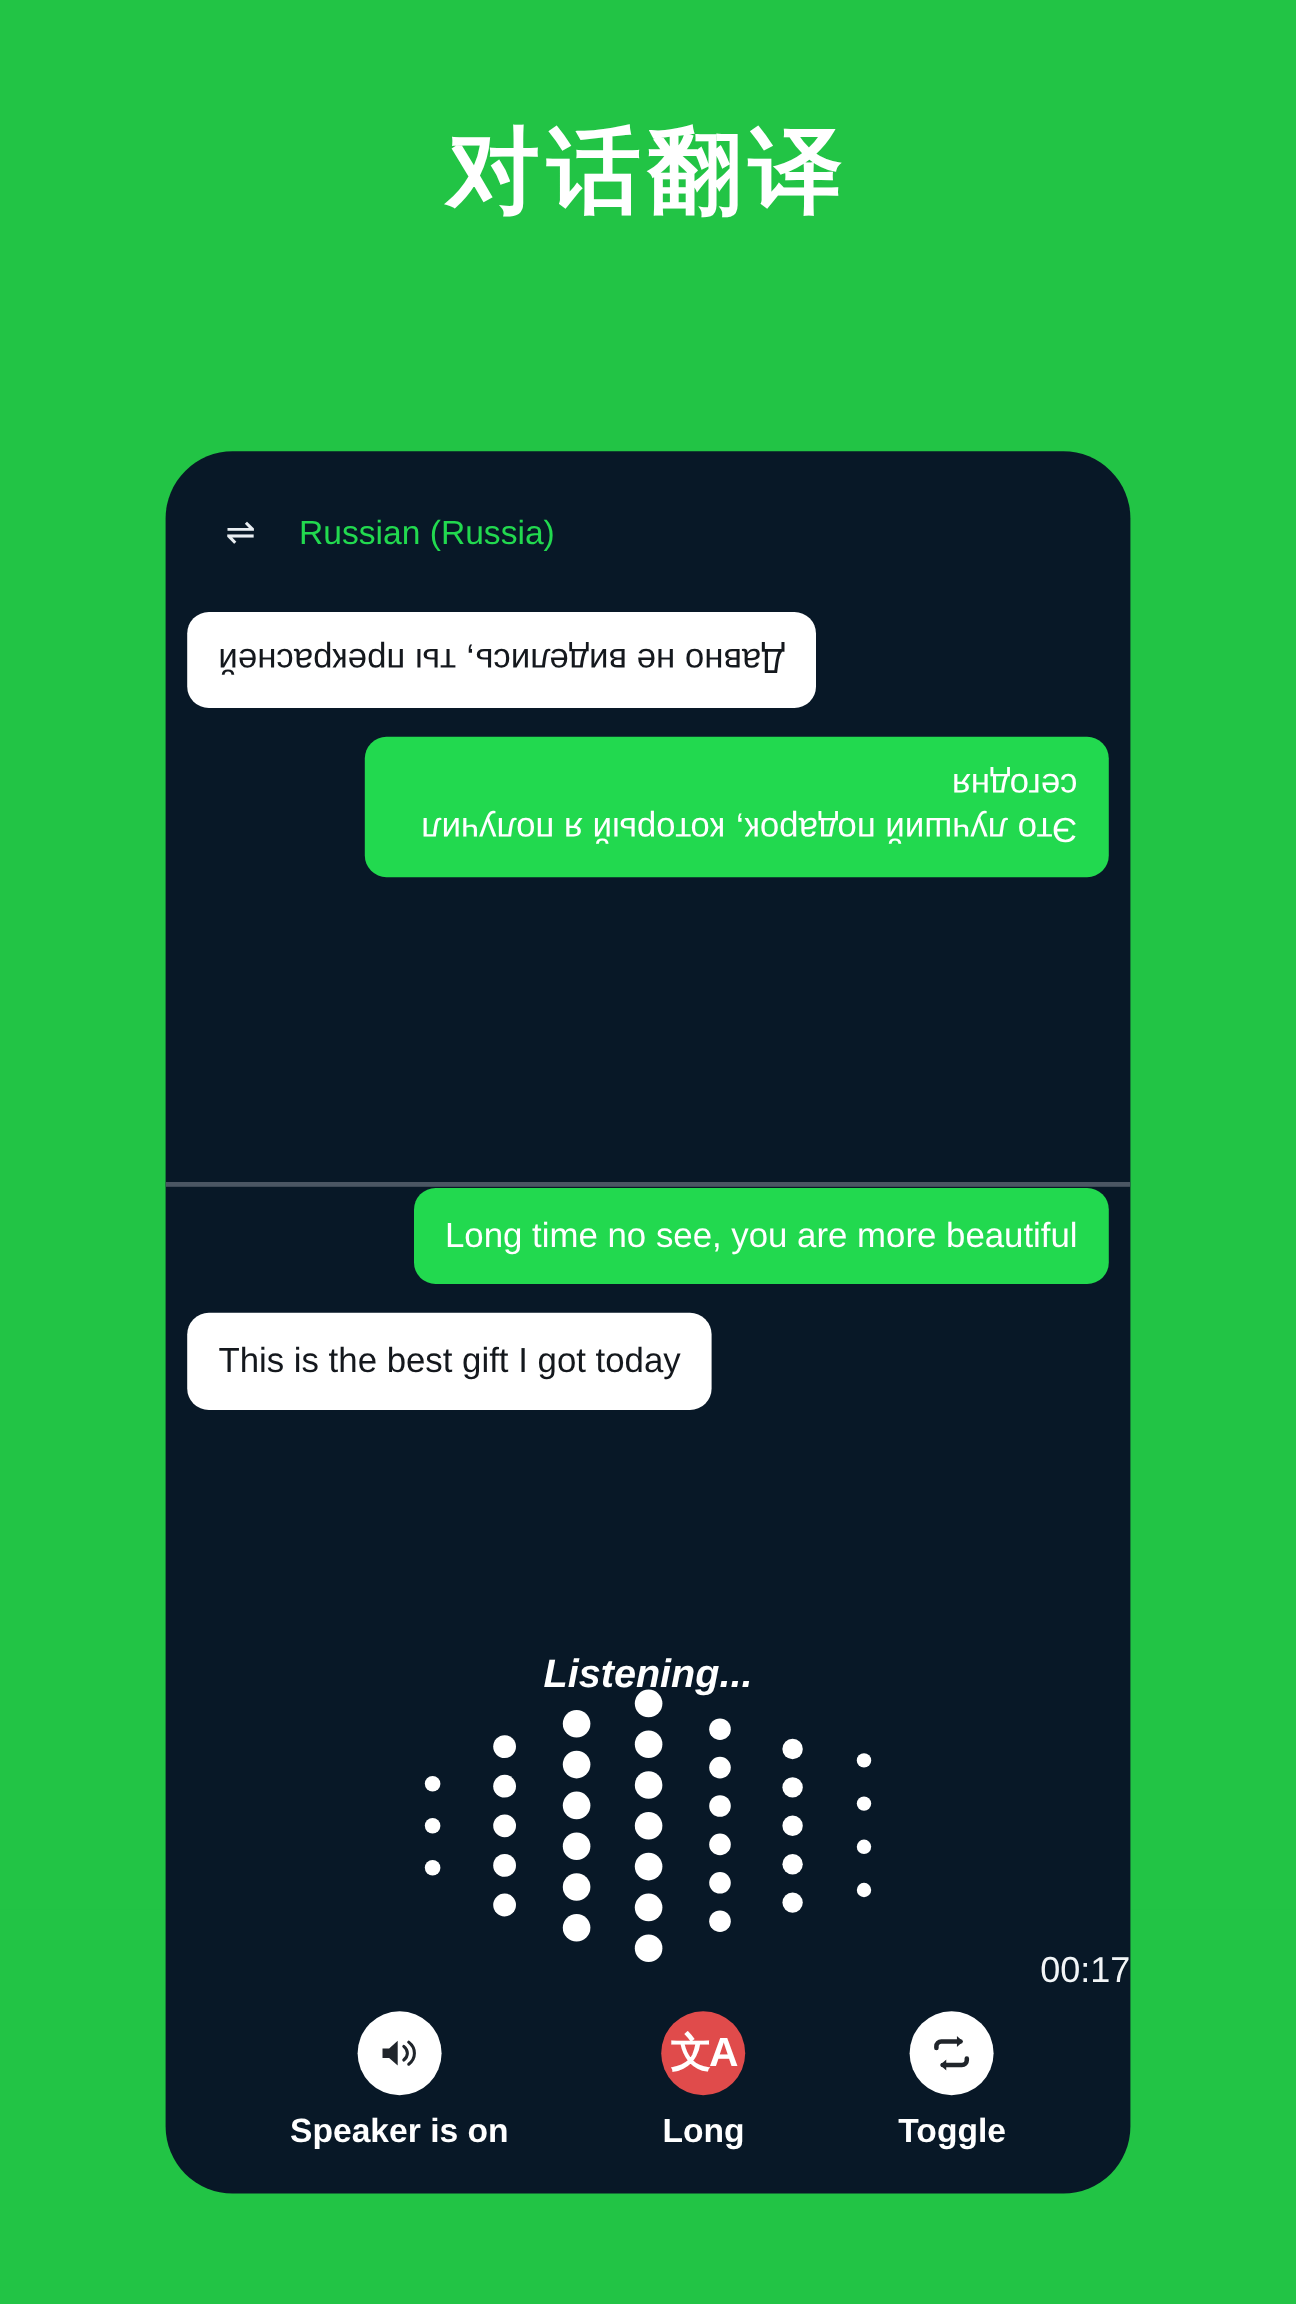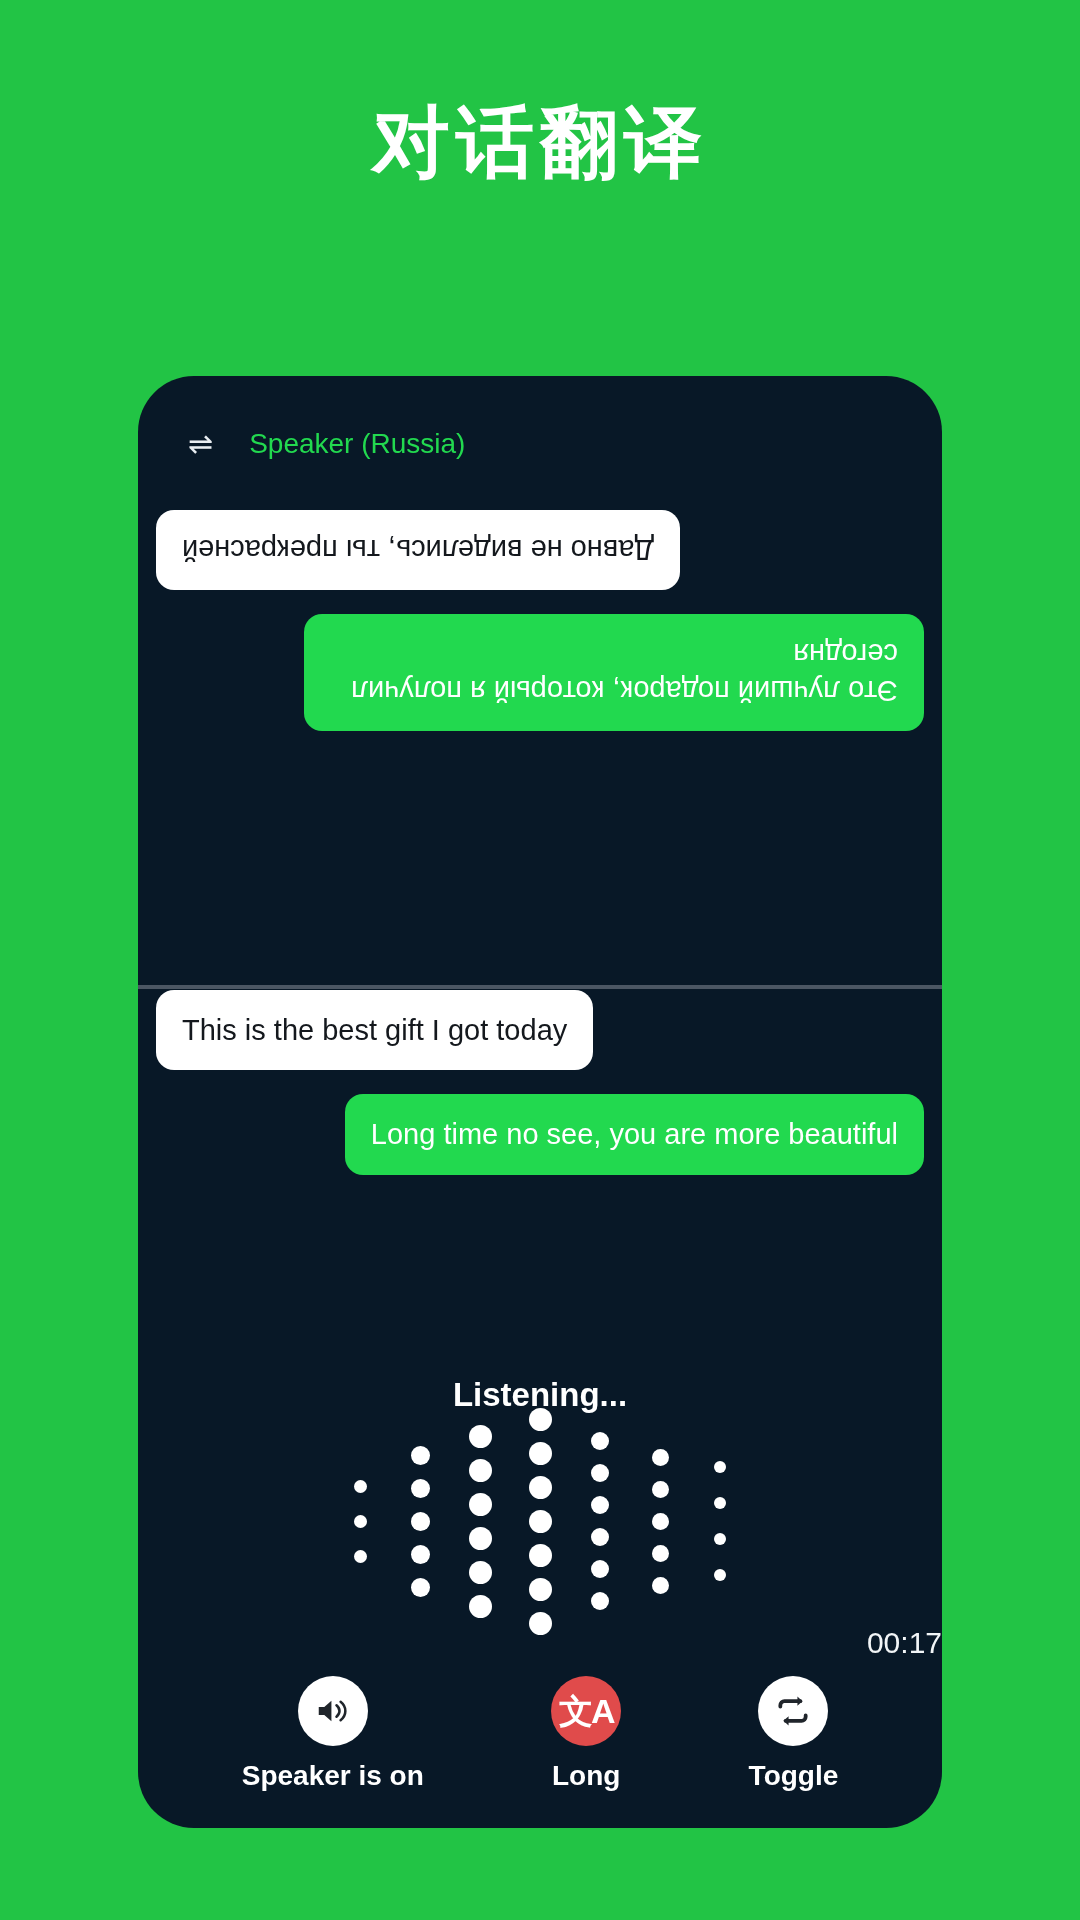--- a/index.html
+++ b/index.html
@@ -92,21 +92,21 @@
     color:#14181d;
     align-self:flex-start;
   }
   .pane-top .bubble.green{ align-self:flex-start; }
   .pane-top .bubble.white{ align-self:flex-end; }
 
   
   .listening-label{
     position:absolute; left:0; top:1000px; width:804px;
     text-align:center;
-    color:#ffffff; font-size:33px; font-weight:bold;
+    color:#ffffff; font-size:33px; font-weight:bold;font-style:italic;
   }
 
   .visualizer{
     position:absolute; left:0; top:1050px; width:804px; height:190px;
     display:flex; align-items:center; justify-content:center;
     gap:0px;
   }
   .vcol{
     width:60px;
     display:flex; flex-direction:column;
@@ -150,33 +150,33 @@
 <body>
 
 <div id="app">
 
   <div class="page-title">对话翻译</div>
 
   <div class="phone">
 
     <div class="lang-bar">
       <span class="swap-icon">⇌</span>
-      <span class="lang-name">Speaker (Russia)</span>
+      <span class="lang-name">Russian (Russia)</span>
     </div>
 
     <div class="pane pane-top" id="pane-top">
         <div class="bubble green">Это лучший подарок, который я получил сегодня</div>
         <div class="bubble white">Давно не виделись, ты прекрасней</div>
       </div>
 
     <div class="divider"></div>
 
     <div class="pane pane-bottom" id="pane-bottom">
+        <div class="bubble green">Long time no see, you are more beautiful</div>
         <div class="bubble white">This is the best gift I got today</div>
-        <div class="bubble green">Long time no see, you are more beautiful</div>
       </div>
 
     <div class="listening-label">Listening...</div>
 
     <div class="visualizer" id="visualizer">
         <div class="vcol">
           <div class="vdot" style="width: 13px; height: 13px; background: rgb(255, 255, 255); margin-bottom: 22px;"></div>
           <div class="vdot" style="width: 13px; height: 13px; background: rgb(255, 255, 255); margin-bottom: 22px;"></div>
           <div class="vdot" style="width: 13px; height: 13px; background: rgb(255, 255, 255);"></div>
         </div>

